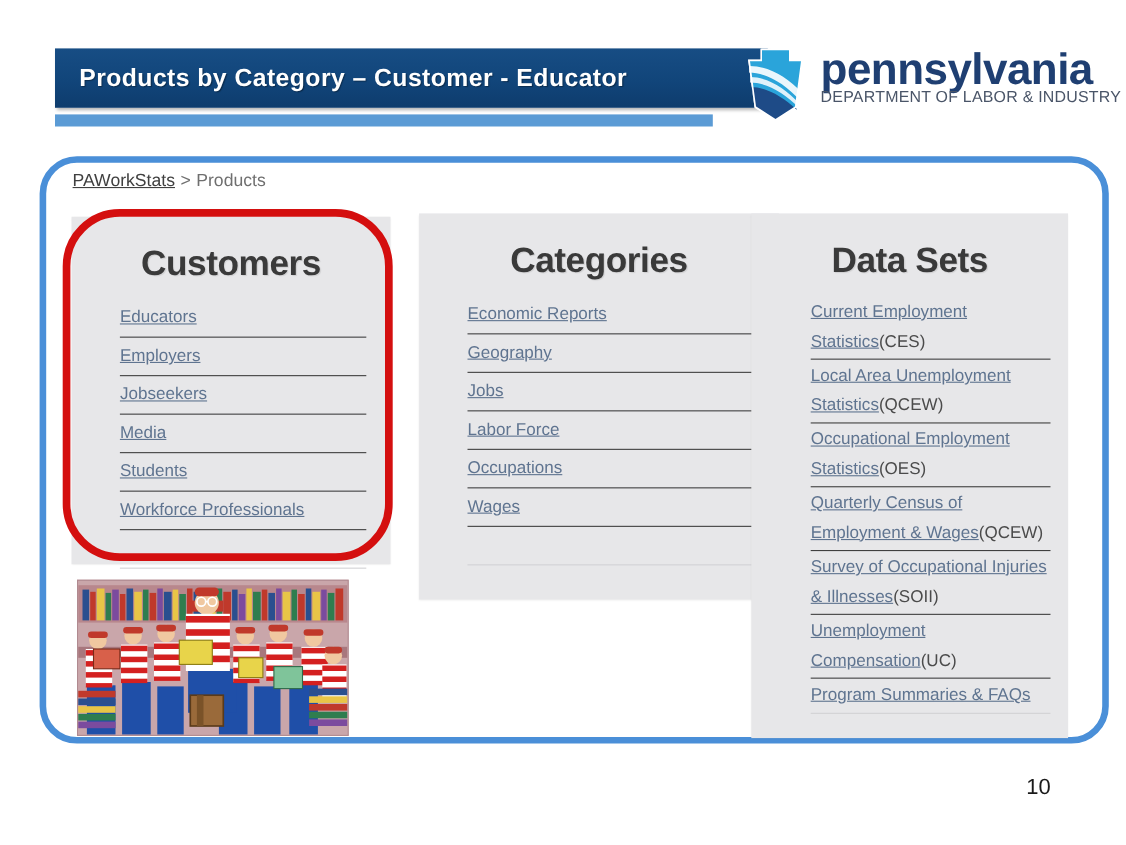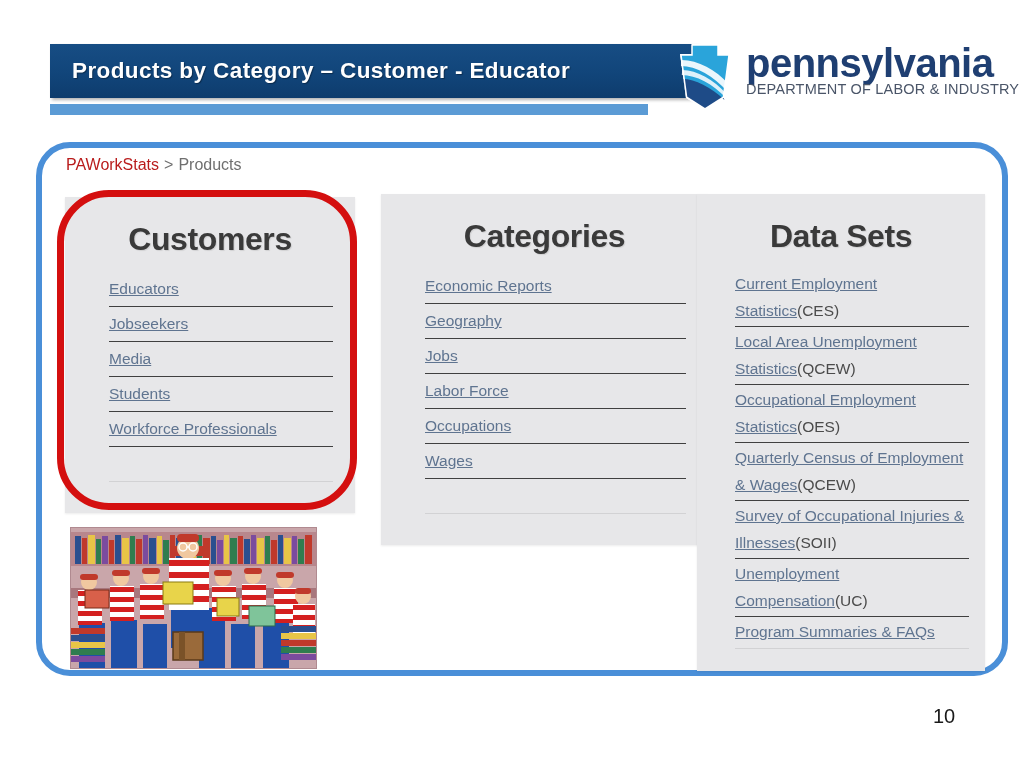--- a/index.html
+++ b/index.html
@@ -91,55 +91,56 @@
   
   #breadcrumb {
     position: absolute;
     left: 66px;
     top: 156px;
     font-size: 16px;
     color: #6f6f6f;
     white-space: nowrap;
   }
   #breadcrumb .crumb-link {
-    color: #b91c1c;
+    color: #404040;
+    text-decoration: underline;
   }
   #breadcrumb .crumb-sep {
     color: #6f6f6f;
     padding: 0 5px;
   }
   #breadcrumb .crumb-current { color: #6f6f6f; }
 
   
   .panel {
     position: absolute;
     background: #e7e7e9;
     box-shadow: 0 1px 2px rgba(0,0,0,0.08);
     box-sizing: border-box;
   }
   #panel-customers { left: 65px;  top: 197px; width: 290px; height: 316px; }
   #panel-categories{ left: 381px; top: 194px; width: 327px; height: 351px; }
-  #panel-datasets  { left: 697px; top: 194px; width: 288px; height: 477px; }
+  #panel-datasets  { left: 683px; top: 194px; width: 288px; height: 477px; }
 
   .panel-title {
     font-size: 32px;
     font-weight: bold;
     color: #3a3a3a;
     text-align: center;
     letter-spacing: -0.4px;
     padding-top: 24px;
     padding-bottom: 14px;
     text-shadow: 1px 1px 1px rgba(0,0,0,0.10);
   }
   .link-list {
     list-style: none;
     margin: 0;
     padding: 0 22px 0 44px;
   }
-  #panel-datasets .link-list { padding-left: 38px; padding-right: 16px; }
+  #panel-datasets .link-list { padding-left: 38px; padding-right: 16px; margin-left: 16px; }
 
   .link-item {
     border-bottom: 1px solid #404040;
     padding: 3px 0 4px 0;
   }
   .link-item:last-child { border-bottom: 1px solid #d2d2d4; }
 
   .list-link {
     font-size: 15.5px;
     color: #5f7490;
@@ -224,20 +225,21 @@
 <div id="content-frame"></div>
 
 <div id="breadcrumb">
   <span class="crumb-link">PAWorkStats</span><span class="crumb-sep">&gt;</span><span class="crumb-current">Products</span>
 </div>
 
 <div class="panel" id="panel-customers">
   <div class="panel-title">Customers</div>
   <ul class="link-list" id="customers-list">
       <li class="link-item"><span class="list-link">Educators</span></li>
+      <li class="link-item"><span class="list-link">Employers</span></li>
       <li class="link-item"><span class="list-link">Jobseekers</span></li>
       <li class="link-item"><span class="list-link">Media</span></li>
       <li class="link-item"><span class="list-link">Students</span></li>
       <li class="link-item"><span class="list-link">Workforce Professionals</span></li>
       <li class="spacer-row"></li>
     </ul>
 </div>
 
 <div class="panel" id="panel-categories">
   <div class="panel-title">Categories</div>

